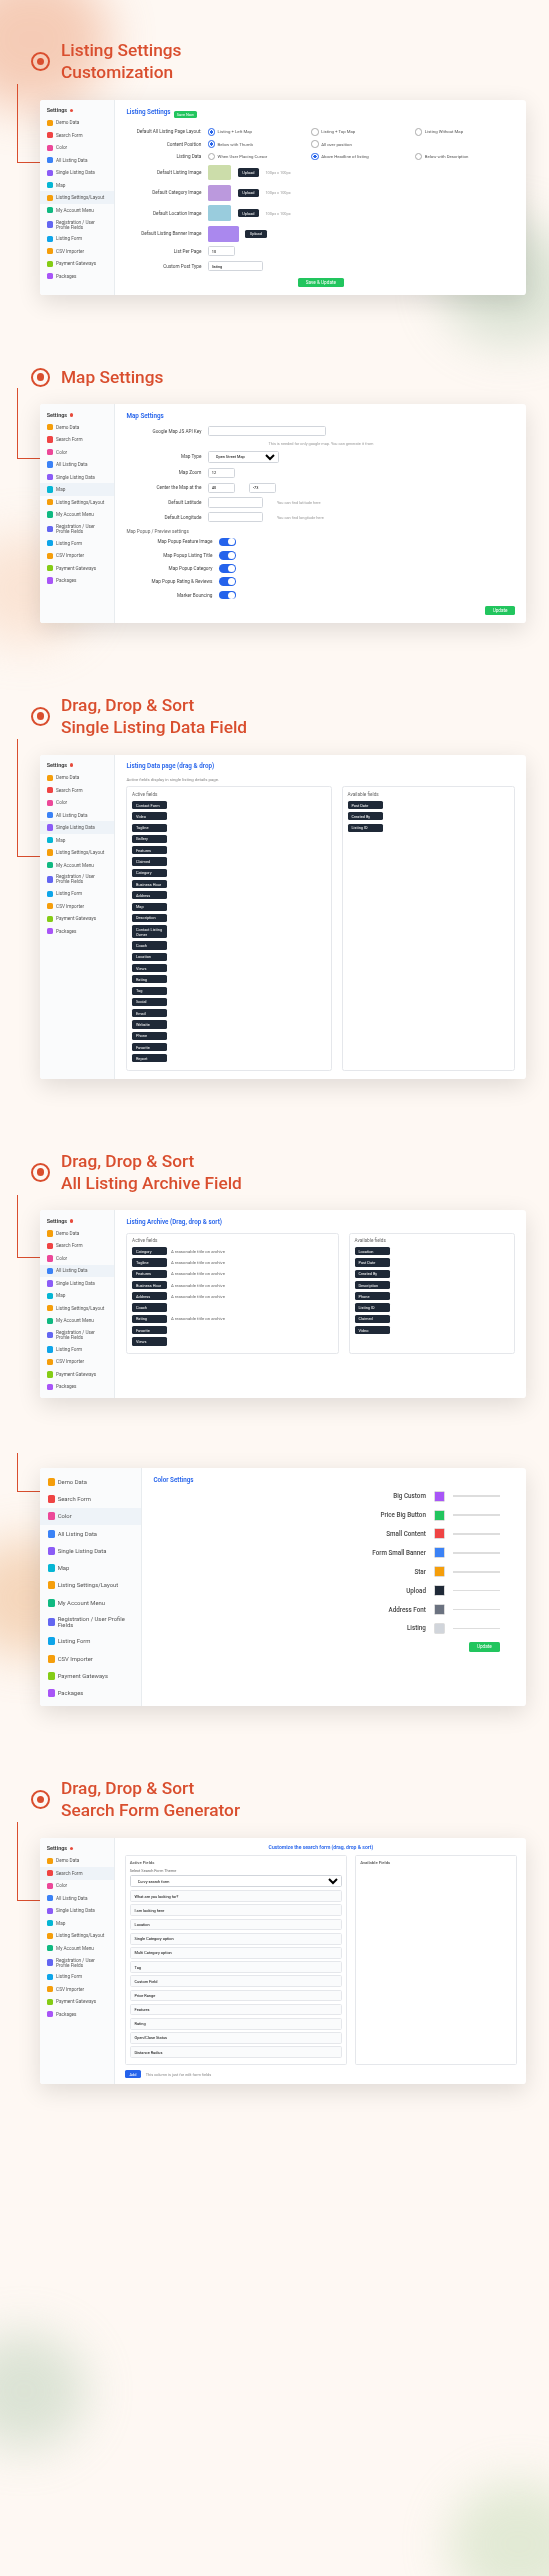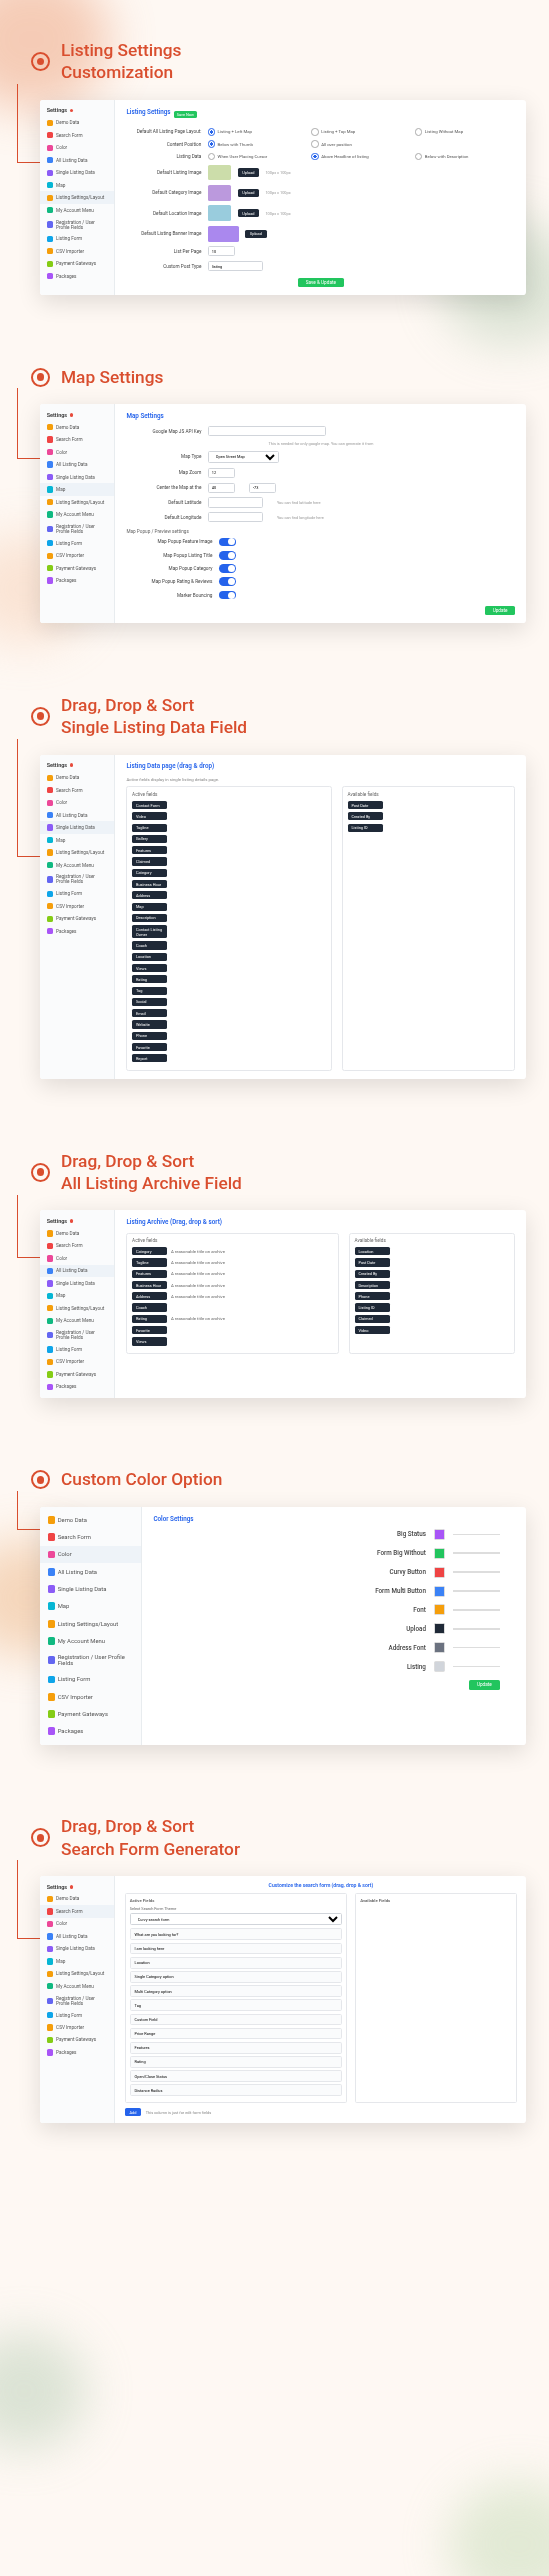--- a/index.html
+++ b/index.html
@@ -634,24 +634,20 @@
                 </div>
               </div>
 </div>
 </div>
 </div>
 </div>
 </div>
 </div>
 
 <div class="section" style="padding-top:47px">
-<div class="heading">
-<div class="bullet"></div>
-<div class="title">Custom Color Option</div>
-</div>
 <div style="position:relative">
 <div class="connector" style="top:-15.7px;left:-14px;width:149px;height:39px"></div>
 <div class="panel">
 <div class="panel-inner" style="min-height:220px">
 <div class="sidebar" style="width:102px">
             <div id="sb5">
               <div class="sb-item" style="font-size: 5.9px; padding: 4.7px 7.9px;">
                 <span class="sb-icon" style="width:7.9px;height:7.9px;background:#f59e0b"></span>
                 <span>Demo Data</span>
               </div>
@@ -702,41 +698,41 @@
               <div class="sb-item" style="font-size: 5.9px; padding: 4.7px 7.9px;">
                 <span class="sb-icon" style="width:7.9px;height:7.9px;background:#a855f7"></span>
                 <span>Packages</span>
               </div>
             </div>
           </div>
 <div class="content">
 <div class="content-h">Color Settings</div>
 <div class="color-rows" id="color-rows">
               <div class="color-row">
-                <span class="cl">Big Status</span>
+                <span class="cl">Big Custom</span>
                 <span class="swatch" style="background:#a855f7"></span>
                 <span class="swatch-line"></span>
               </div>
               <div class="color-row">
-                <span class="cl">Form Big Without</span>
+                <span class="cl">Price Big Button</span>
                 <span class="swatch" style="background:#22c55e"></span>
                 <span class="swatch-line"></span>
               </div>
               <div class="color-row">
-                <span class="cl">Curvy Button</span>
+                <span class="cl">Small Content</span>
                 <span class="swatch" style="background:#ef4444"></span>
                 <span class="swatch-line"></span>
               </div>
               <div class="color-row">
-                <span class="cl">Form Multi Button</span>
+                <span class="cl">Form Small Banner</span>
                 <span class="swatch" style="background:#3b82f6"></span>
                 <span class="swatch-line"></span>
               </div>
               <div class="color-row">
-                <span class="cl">Font</span>
+                <span class="cl">Star</span>
                 <span class="swatch" style="background:#f59e0b"></span>
                 <span class="swatch-line"></span>
               </div>
               <div class="color-row">
                 <span class="cl">Upload</span>
                 <span class="swatch" style="background:#1f2937"></span>
                 <span class="swatch-line"></span>
               </div>
               <div class="color-row">
                 <span class="cl">Address Font</span>

